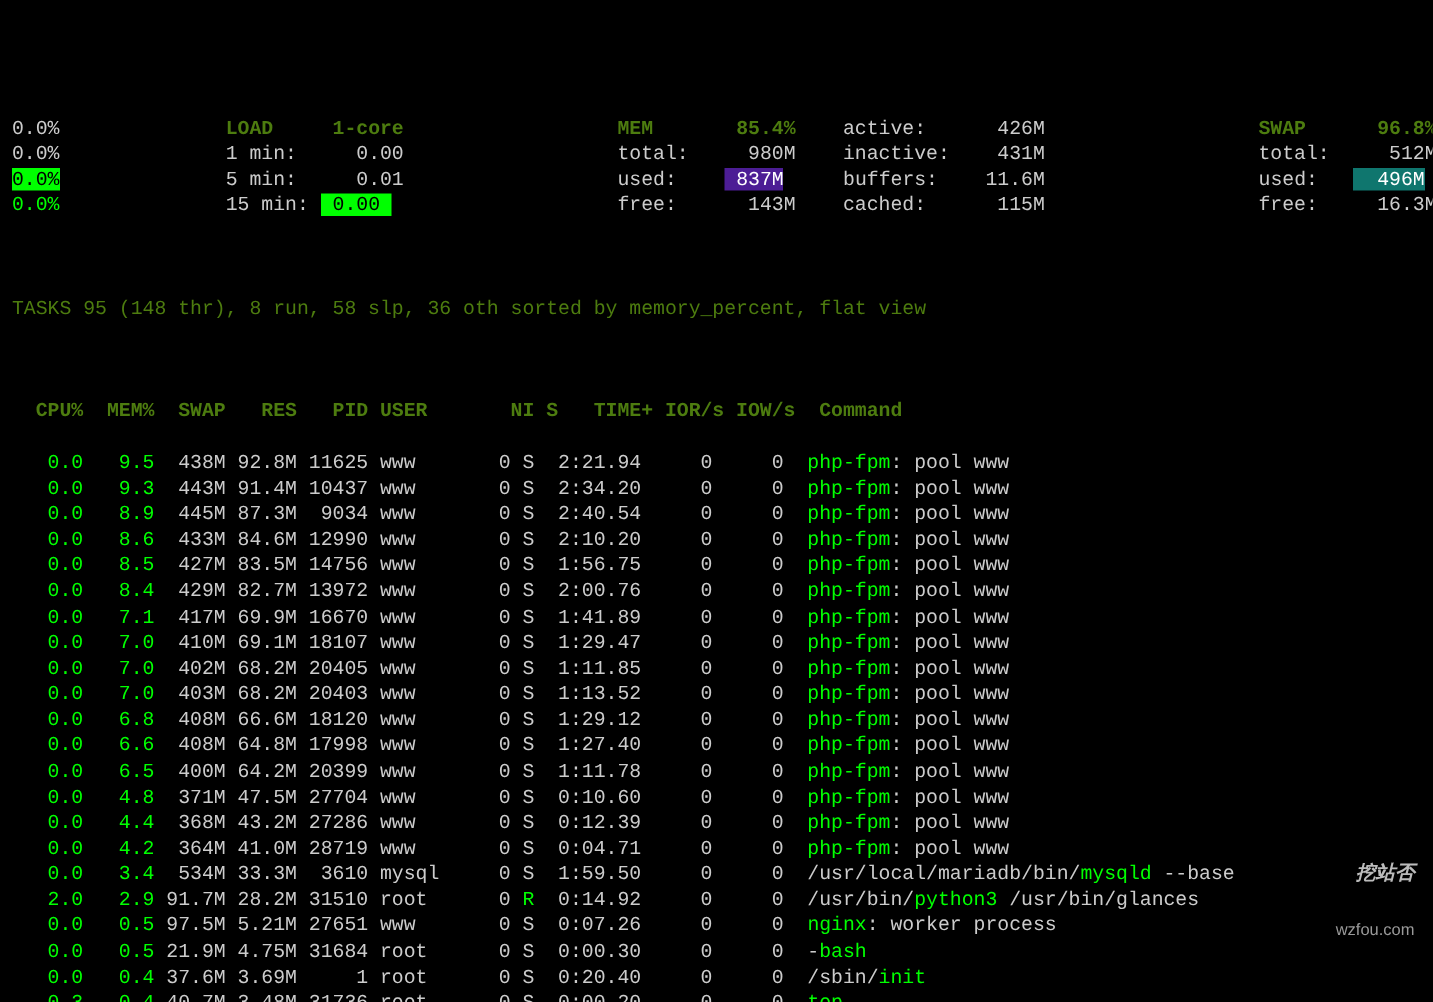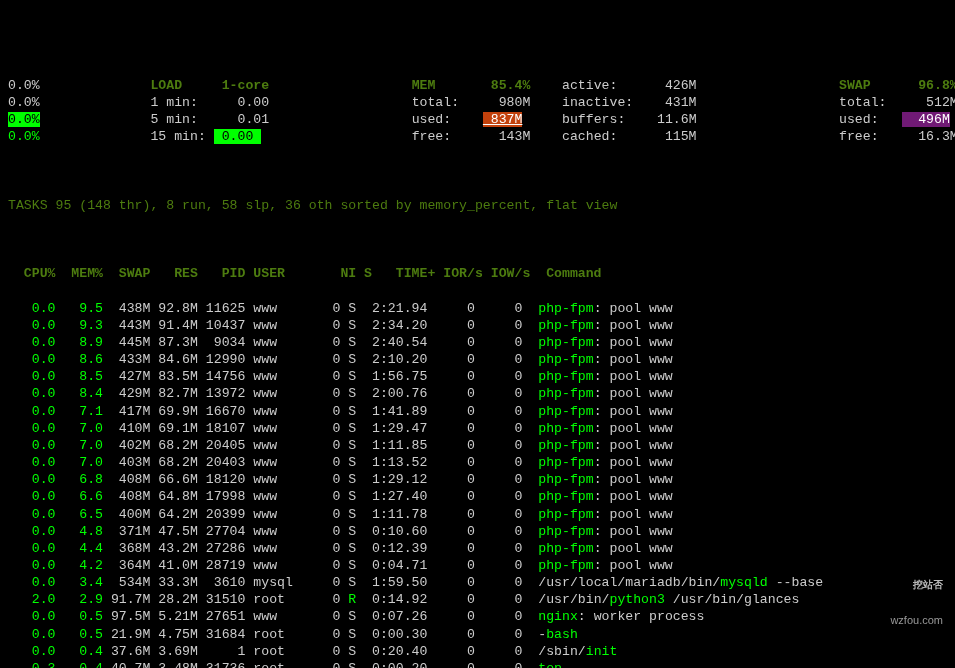--- a/index.html
+++ b/index.html
@@ -13,34 +13,34 @@
     width: 955px;
     height: 668px;
     box-sizing: border-box;
     overflow: hidden;
     white-space: pre;
   }
   .green { color: #00ff00; }
   .white { color: #4d7c0f; }
   .grey { color: #cccccc; }
   .bg-green { background: #00ff00; color: #000000; }
-  .bg-magenta { background: #c2410c; color: #ffffff; text-decoration: underline; }
-  .bg-red { background: #701a75; color: #ffffff; }
+  .bg-magenta { background: #4c1d95; color: #ffffff; }
+  .bg-red { background: #0f766e; color: #ffffff; }
   .bold { font-weight: bold; }
   .watermark {
     position: absolute;
     right: 12px;
     bottom: 30px;
     font-family: sans-serif;
     font-size: 11px;
     color: #999;
     text-align: right;
     line-height: 1.1;
   }
-  .watermark .cn { font-size: 10px; font-weight: bold; color: #bbb; }
+  .watermark .cn { font-size: 13px; font-weight: bold; color: #bbb; font-style: italic; }
   .row { display: block; }
 </style>
 </head>
 <body>
 
 
 
 <div id="header-block"><div class="row"><span class="grey">0.0%              </span><span class="white bold">LOAD     1-core</span>                  <span class="white bold">MEM       85.4%</span>    <span class="grey">active:      426M</span>                  <span class="white bold">SWAP      96.8%</span></div><div class="row"><span class="grey">0.0%              </span><span class="grey">1 min:     0.00</span>                  <span class="grey">total:     980M</span>    <span class="grey">inactive:    431M</span>                  <span class="grey">total:     512M</span></div><div class="row"><span class="bg-green">0.0%</span><span>              </span><span class="grey">5 min:     0.01</span>                  <span class="grey">used:    </span><span class="bg-magenta"> 837M</span>     <span class="grey">buffers:    11.6M</span>                  <span class="grey">used:   </span><span class="bg-red">  496M</span></div><div class="row"><span class="green">0.0%              </span><span class="grey">15 min: </span><span class="bg-green"> 0.00 </span>                   <span class="grey">free:      143M</span>    <span class="grey">cached:      115M</span>                  <span class="grey">free:     16.3M</span></div></div>
 <div class="row"> </div>
 <div class="row white">TASKS 95 (148 thr), 8 run, 58 slp, 36 oth sorted by memory_percent, flat view</div>

